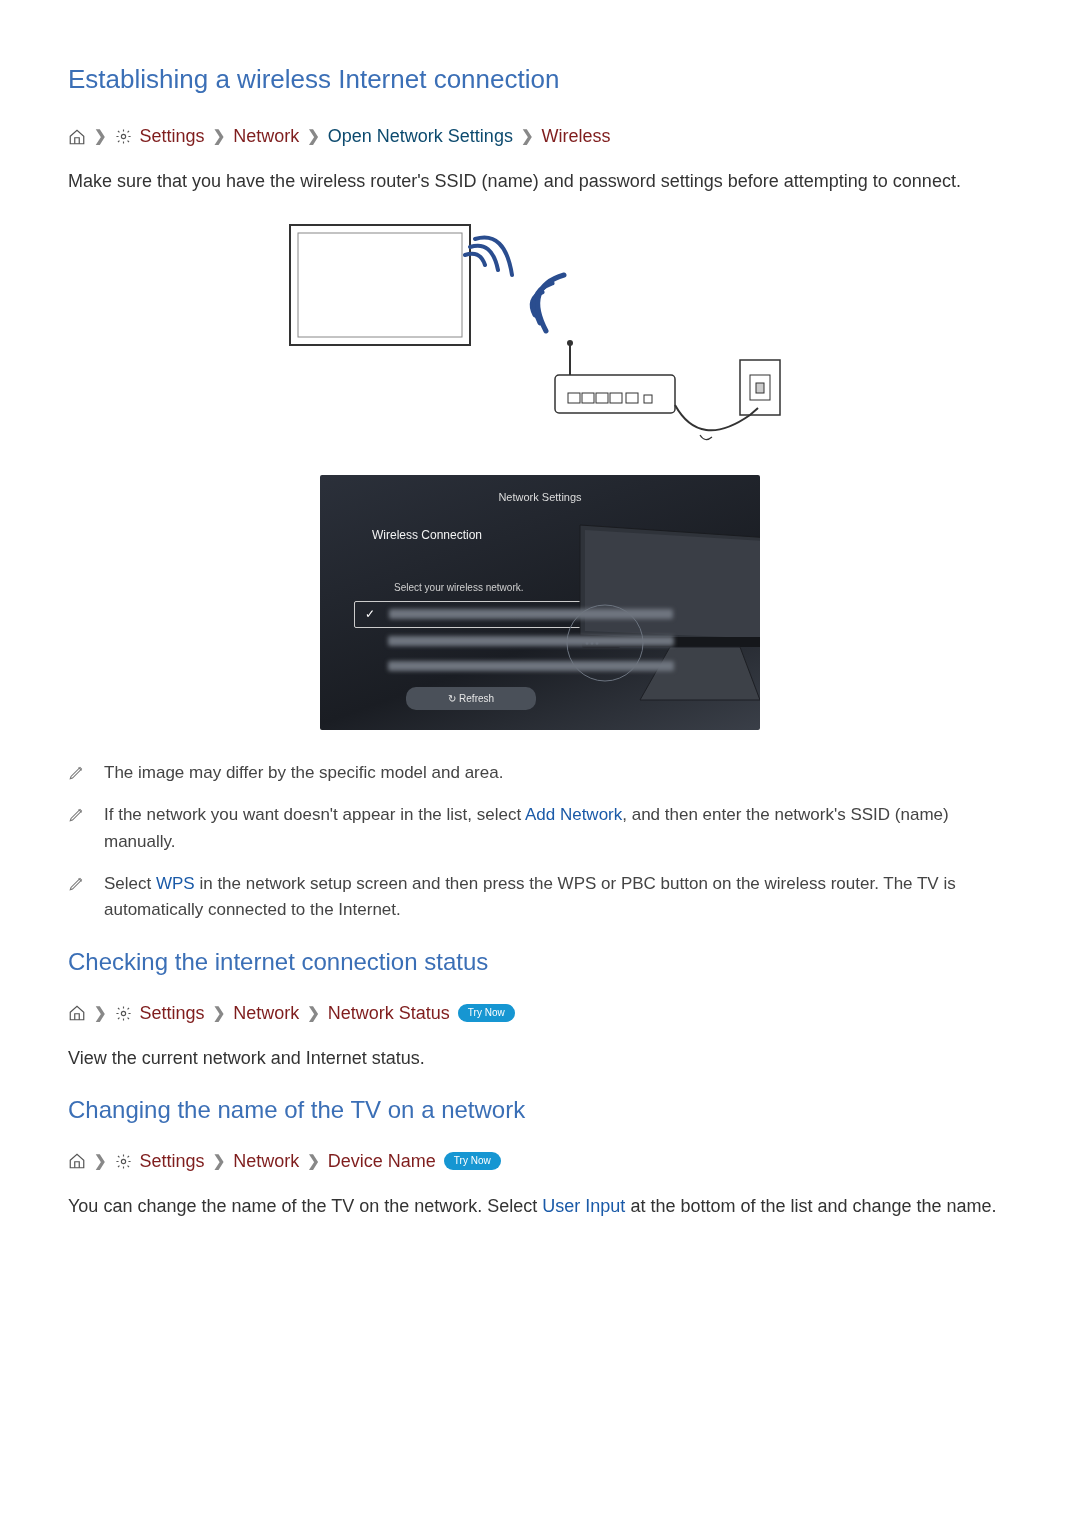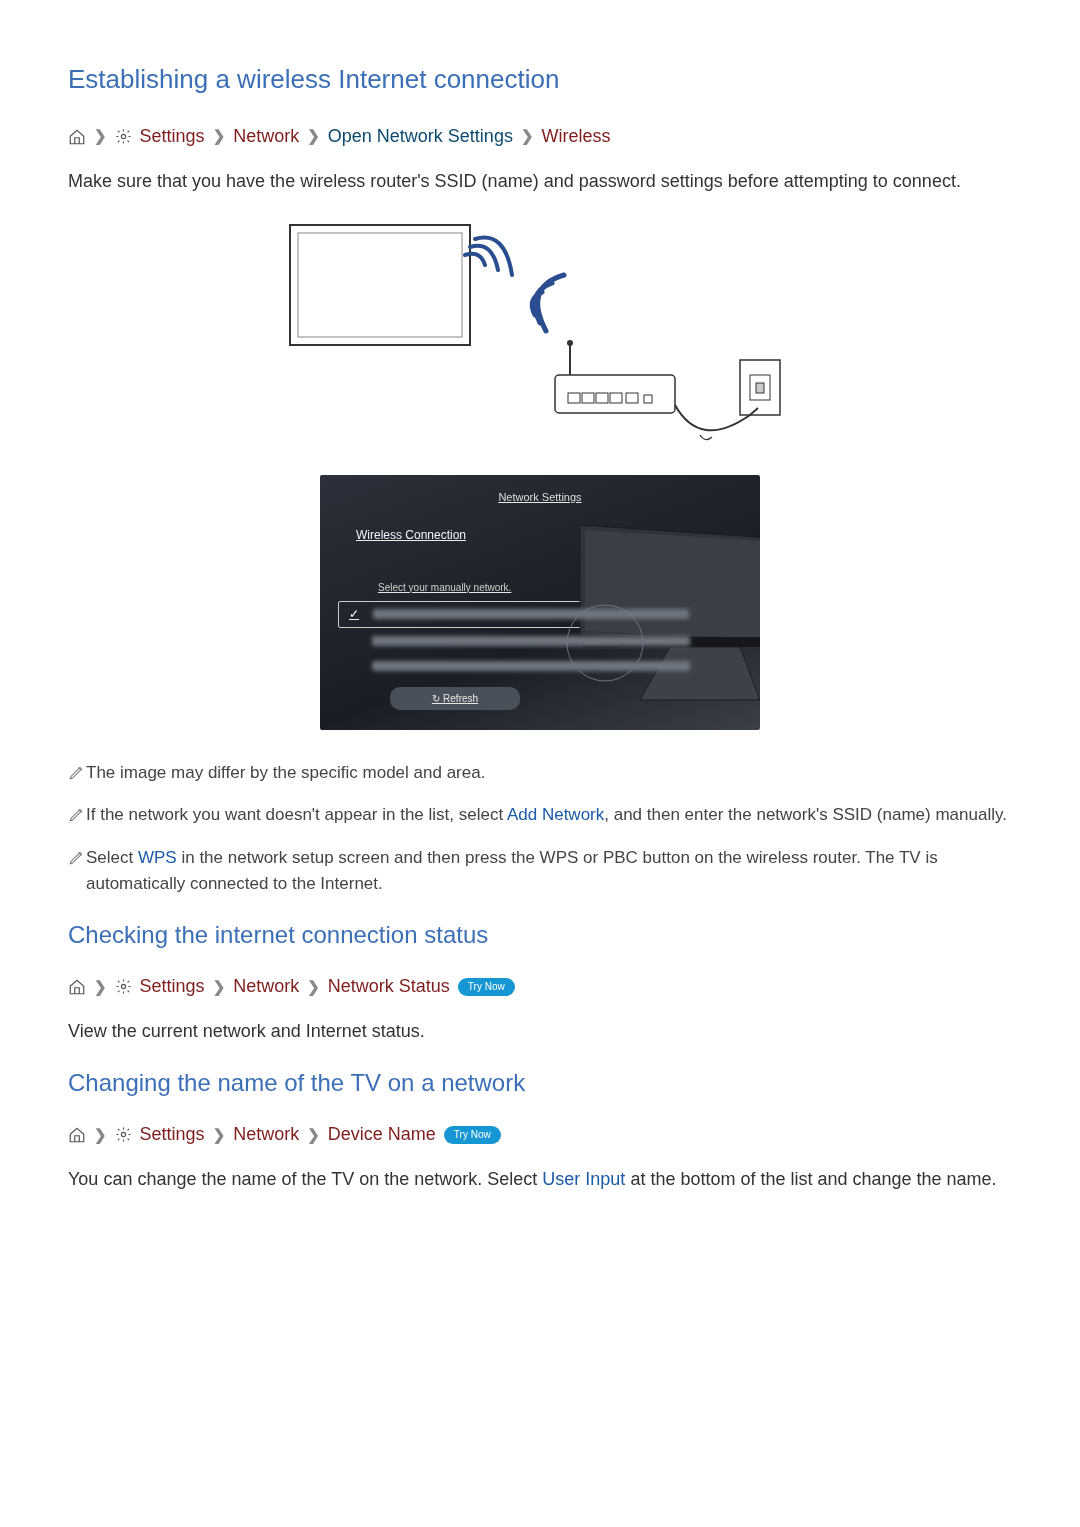--- a/index.html
+++ b/index.html
@@ -46,26 +46,25 @@
     height: 240px;
     margin: 10px auto 20px;
     position: relative;
   }
   .diagram svg { width: 100%; height: 100%; }
   .screenshot-box {
     width: 440px;
     margin: 8px auto 30px;
     background: linear-gradient(160deg,#2b303a 0%,#1a1d23 60%,#3a3f48 100%);
     border-radius: 2px;
-    padding: 14px 0 20px;
+    padding: 14px 16px 20px;
     color: #e8e8e8;
     position: relative;
     overflow: hidden;
     font-size: 12px;
-    text-decoration: underline;
   }
   .ss-title { text-align:center; font-size: 11px; color:#ddd; margin-bottom: 20px; }
   .ss-heading { font-size: 12px; padding-left: 36px; margin-bottom: 36px; color:#f4f4f4; }
   .ss-subtitle { font-size: 10px; padding-left: 58px; color:#cfcfcf; margin-bottom: 6px;}
   .ss-net-list { padding: 0 36px 0 18px; }
   .ss-net-item {
     display:flex; align-items:center; gap:10px;
     padding: 3px 10px;
     font-size: 11px;
     color:#888;
@@ -87,20 +86,21 @@
   .ss-tv {
     position:absolute;
     right:-50px;
     top:40px;
     width:260px;
     height:190px;
   }
   .note-list { list-style:none; margin-top:10px; }
   .note-item {
     display:flex;
+    gap: 18px;
     margin-bottom: 16px;
     font-size: 17px;
     color:#444;
     line-height:1.55;
   }
   .note-item .pencil {
     flex-shrink:0;
     width:18px;height:18px;
     margin-top:3px;
   }
@@ -193,21 +193,21 @@
       <polygon points="120,132 190,132 210,185 90,185" fill="#3d4148" stroke="#1d1f24"></polygon>
       <circle cx="55" cy="128" r="38" fill="none" stroke="#6c7480" stroke-width="1"></circle>
       <rect x="32" y="123" width="38" height="10" rx="2" fill="#14161a"></rect>
       <circle cx="37" cy="128" r="1.5" fill="#5c6470"></circle>
         <circle cx="42" cy="128" r="1.5" fill="#5c6470"></circle>
         <circle cx="47" cy="128" r="1.5" fill="#5c6470"></circle>
     </svg>
   </div>
   <div class="ss-title">Network Settings</div>
   <div class="ss-heading">Wireless Connection</div>
-  <div class="ss-subtitle">Select your manually network.</div>
+  <div class="ss-subtitle">Select your wireless network.</div>
   <div class="ss-net-list">
     <div class="ss-net-item selected">
       <span class="ss-check">✓</span>
       <span class="ss-net-name" style="width:110px"></span>
       <span class="ss-wifi-icon">
         <svg width="14" height="12" viewBox="0 0 24 20" fill="none" stroke="#ddd" stroke-width="2">
             <path d="M2 8 Q12 -2 22 8"></path>
             <path d="M6 12 Q12 5 18 12"></path>
             <circle cx="12" cy="16" r="1.5" fill="#ddd"></circle>
             <rect x="17" y="12" width="6" height="6" rx="1" fill="#ddd"></rect>

